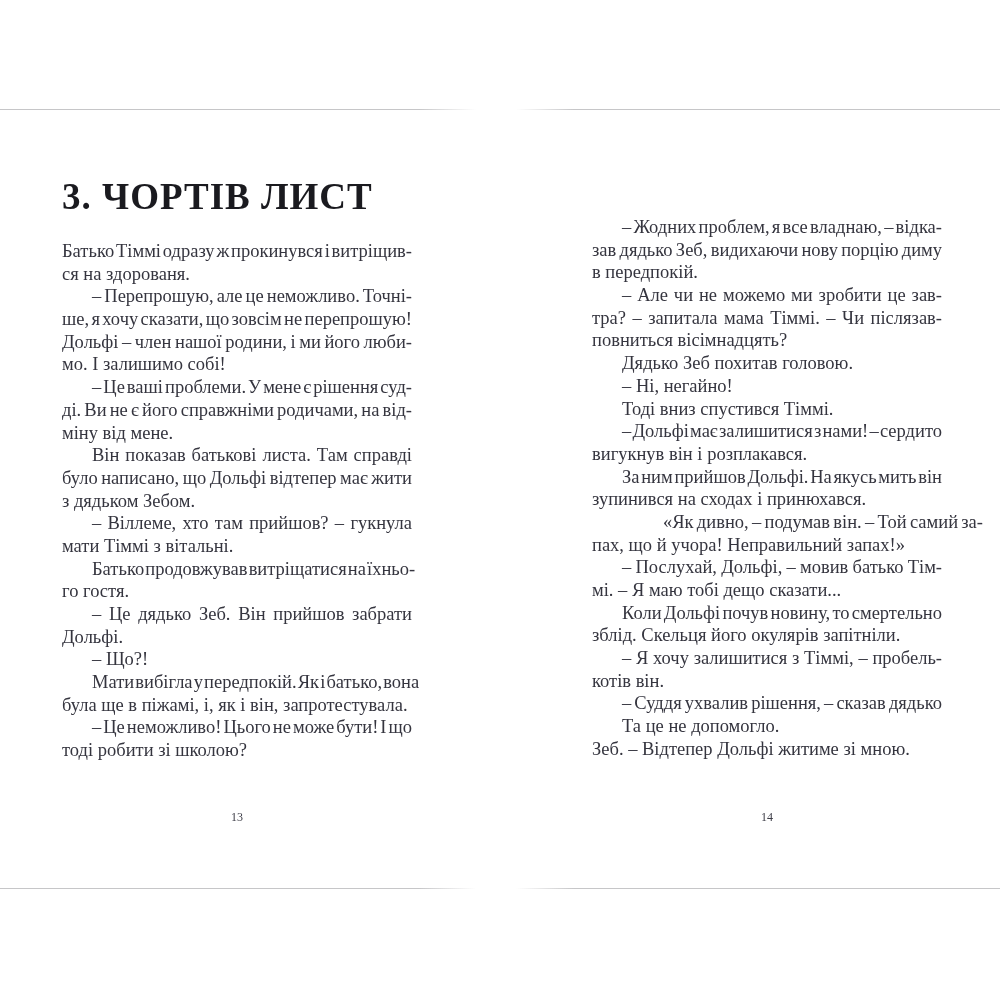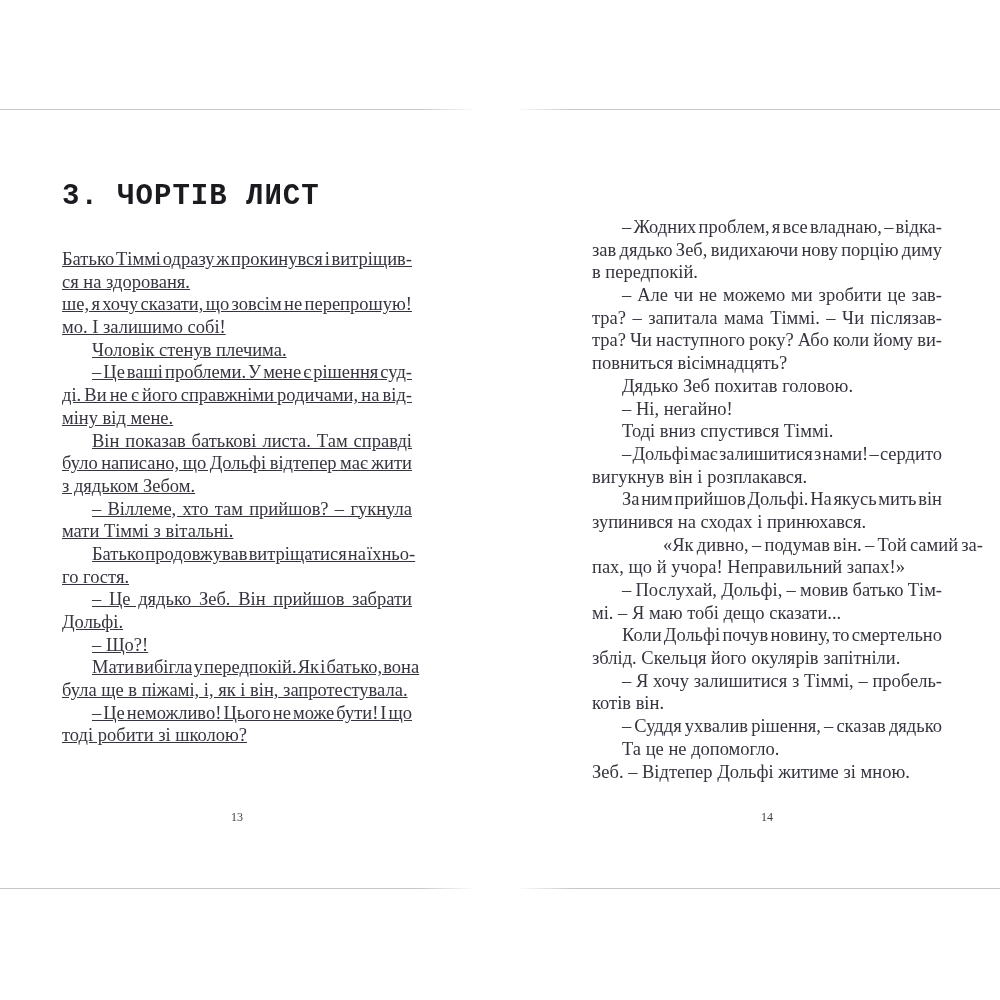--- a/index.html
+++ b/index.html
@@ -13,26 +13,26 @@
     font-family:"Liberation Serif","DejaVu Serif",serif;
     font-size:18.5px;color:var(--body-text);
   }
   .hairline{position:absolute;height:1.3px;}
   .hairline.l{left:0;width:476px;background:linear-gradient(to right,var(--edge) 0 88%,rgba(198,198,200,0));}
   .hairline.r{left:516px;width:484px;background:linear-gradient(to left,var(--edge) 0 88%,rgba(198,198,200,0));}
   .hairline.top{top:109px;}
   .hairline.bottom{top:888px;}
   .chapter-title{
     position:absolute;left:62px;top:180px;margin:0;
-    font-family:Liberation Mono, monospace;
-    font-weight:700;font-size:29px;line-height:34px;letter-spacing:1px;
+    font-family:Liberation Serif, serif;
+    font-weight:700;font-size:37px;line-height:34px;letter-spacing:1px;
     color:var(--title-text);white-space:nowrap;
   }
   .text-block{position:absolute;width:350px;}
-  #left-text{left:62px;top:248px;text-decoration:underline;}
+  #left-text{left:62px;top:240px;}
   #right-text{left:592px;top:216px;}
   .line{height:22.7px;line-height:22.7px;white-space:nowrap;overflow:visible;}
   .line.indent{padding-left:30px;}
   .page-number{
     position:absolute;top:810px;width:350px;text-align:center;
     font-size:12px;color:var(--page-num);
   }
   #num-left{left:62px;}
   #num-right{left:592px;}
 </style>
@@ -42,23 +42,24 @@
 <div class="hairline l top"></div>
 <div class="hairline r top"></div>
 <div class="hairline l bottom"></div>
 <div class="hairline r bottom"></div>
 
 <h1 class="chapter-title">3. ЧОРТІВ ЛИСТ</h1>
 
 <div class="text-block" id="left-text">
     <div class="line"><span style="word-spacing: -2.79688px;">Батько Тіммі одразу ж прокинувся і витріщив-</span></div>
     <div class="line last"><span>ся на здорованя.</span></div>
+    <div class="line indent"><span style="word-spacing: -1.575px;">– Перепрошую, але це неможливо. Точні-</span></div>
     <div class="line"><span style="word-spacing: -2.25893px;">ше, я хочу сказати, що зовсім не перепрошую!</span></div>
+    <div class="line"><span style="word-spacing: -1.07227px;">Дольфі – член нашої родини, і ми його люби-</span></div>
     <div class="line last"><span>мо. І залишимо собі!</span></div>
-    <div class="line indent last"><span>Чоловік стенув плечима.</span></div>
     <div class="line indent"><span style="word-spacing: -2.59961px;">– Це ваші проблеми. У мене є рішення суд-</span></div>
     <div class="line"><span style="word-spacing: -1.47461px;">ді. Ви не є його справжніми родичами, на від-</span></div>
     <div class="line last"><span>міну від мене.</span></div>
     <div class="line indent"><span style="word-spacing: 1.33438px;">Він показав батькові листа. Там справді</span></div>
     <div class="line"><span style="word-spacing: -1.1224px;">було написано, що Дольфі відтепер має жити</span></div>
     <div class="line last"><span>з дядьком Зебом.</span></div>
     <div class="line indent"><span style="word-spacing: 1.65625px;">– Віллеме, хто там прийшов? – гукнула</span></div>
     <div class="line last"><span>мати Тіммі з вітальні.</span></div>
     <div class="line indent"><span style="word-spacing: -3.5px;">Батько продовжував витріщатися на їхньо-</span></div>
     <div class="line last"><span>го гостя.</span></div>
@@ -69,21 +70,20 @@
     <div class="line last"><span>була ще в піжамі, і, як і він, запротестувала.</span></div>
     <div class="line indent"><span style="word-spacing: -2.61328px;">– Це неможливо! Цього не може бути! І що</span></div>
     <div class="line last"><span>тоді робити зі школою?</span></div>
   </div>
 <div class="text-block" id="right-text">
     <div class="line indent"><span style="word-spacing: -2.41295px;">– Жодних проблем, я все владнаю, – відка-</span></div>
     <div class="line"><span style="word-spacing: -1.35417px; margin-top: 36px;">зав дядько Зеб, видихаючи нову порцію диму</span></div>
     <div class="line last"><span>в передпокій.</span></div>
     <div class="line indent"><span style="word-spacing: 1.27344px;">– Але чи не можемо ми зробити це зав-</span></div>
     <div class="line"><span style="word-spacing: 1.91295px;">тра? – запитала мама Тіммі. – Чи післязав-</span></div>
-    <div class="line"><span style="word-spacing: -0.520089px;">тра? Чи наступного року? Або коли йому ви-</span></div>
     <div class="line last"><span>повниться вісімнадцять?</span></div>
     <div class="line indent last"><span>Дядько Зеб похитав головою.</span></div>
     <div class="line indent last"><span>– Ні, негайно!</span></div>
     <div class="line indent last"><span>Тоді вниз спустився Тіммі.</span></div>
     <div class="line indent"><span style="word-spacing: -3.42188px;">– Дольфі має залишитися з нами! – сердито</span></div>
     <div class="line last"><span>вигукнув він і розплакався.</span></div>
     <div class="line indent"><span style="word-spacing: -2.88616px;">За ним прийшов Дольфі. На якусь мить він</span></div>
     <div class="line last"><span>зупинився на сходах і принюхався.</span></div>
     <div class="line indent"><span style="word-spacing: -1.3457px; margin-left: 41px;">«Як дивно, – подумав він. – Той самий за-</span></div>
     <div class="line last"><span>пах, що й учора! Неправильний запах!»</span></div>

